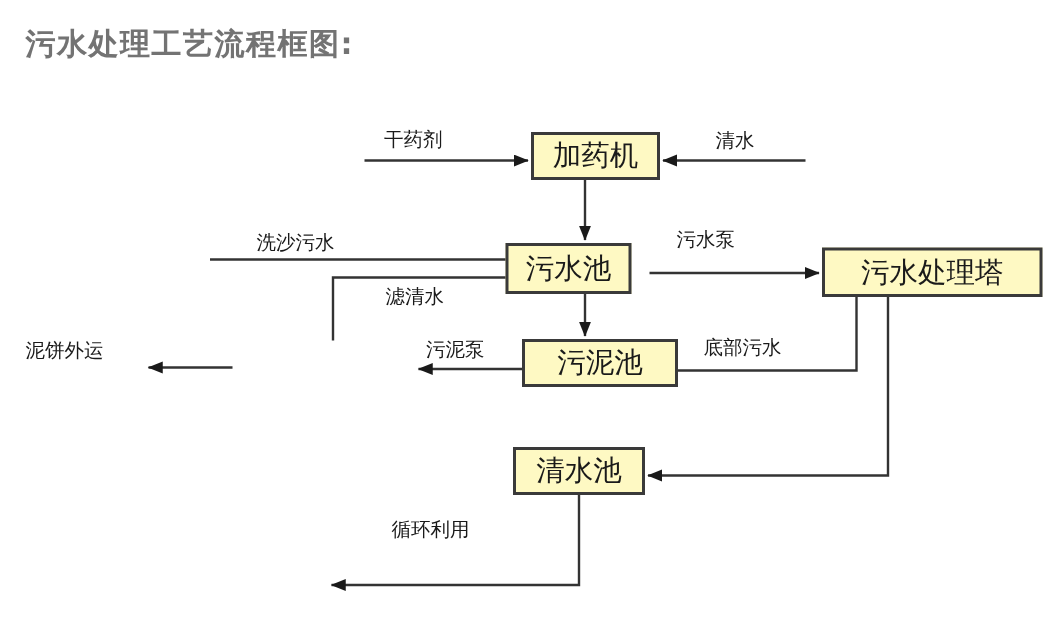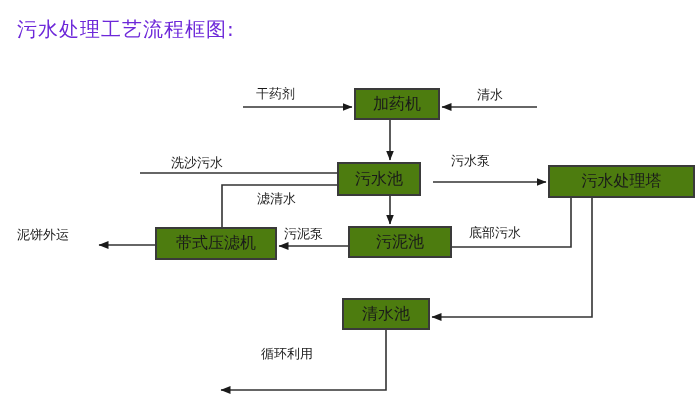--- a/index.html
+++ b/index.html
@@ -14,34 +14,34 @@
     background: #ffffff;
     font-family: "DejaVu Sans", sans-serif;
     color: #111111;
     overflow: hidden;
   }
   .title {
     position: absolute;
     left: 17px;
     top: 16px;
     font-size: 20px;
-    font-weight: normal;
+    font-weight: bold;
     letter-spacing: 1px;
-    color: #6d28d9;
+    color: #737373;
     white-space: nowrap;
   }
   .node {
     position: absolute;
     box-sizing: border-box;
     border: 2px solid #3a3a3a;
-    background: #4d7c0f;
+    background: #fef9c3;
     display: flex;
     align-items: center;
     justify-content: center;
-    font-size: 16px;
+    font-size: 19px;
     color: #1a1a1a;
     white-space: nowrap;
     z-index: 2;
   }
   .edge-label {
     position: absolute;
     font-size: 13px;
     color: #1a1a1a;
     white-space: nowrap;
     z-index: 3;
@@ -83,21 +83,20 @@
     <line x1="348" y1="246" x2="279" y2="246" marker-end="url(#arw)"></line>
     <line x1="155" y1="245" x2="99" y2="245" marker-end="url(#arw)"></line>
     <polyline points="592,198 592,317 432,317" marker-end="url(#arw)"></polyline>
     <polyline points="386,330 386,390 221,390" marker-end="url(#arw)"></polyline>
   </svg>
 
   <div class="node" style="left:354px; top:88px; width:86px; height:32px;">加药机</div>
   <div class="node" style="left:337px; top:162px; width:84px; height:34px;">污水池</div>
   <div class="node" style="left:548px; top:165px; width:147px; height:33px;">污水处理塔</div>
   <div class="node" style="left:348px; top:226px; width:104px; height:32px;">污泥池</div>
-  <div class="node" style="left:155px; top:227px; width:122px; height:33px;">带式压滤机</div>
   <div class="node" style="left:342px; top:298px; width:88px; height:32px;">清水池</div>
 
   <div class="edge-label" style="left:256px; top:84px;">干药剂</div>
   <div class="edge-label" style="left:477px; top:85px;">清水</div>
   <div class="edge-label" style="left:171px; top:153px;">洗沙污水</div>
   <div class="edge-label" style="left:451px; top:151px;">污水泵</div>
   <div class="edge-label" style="left:257px; top:189px;">滤清水</div>
   <div class="edge-label" style="left:284px; top:224px;">污泥泵</div>
   <div class="edge-label" style="left:469px; top:223px;">底部污水</div>
   <div class="edge-label" style="left:17px; top:225px;">泥饼外运</div>

